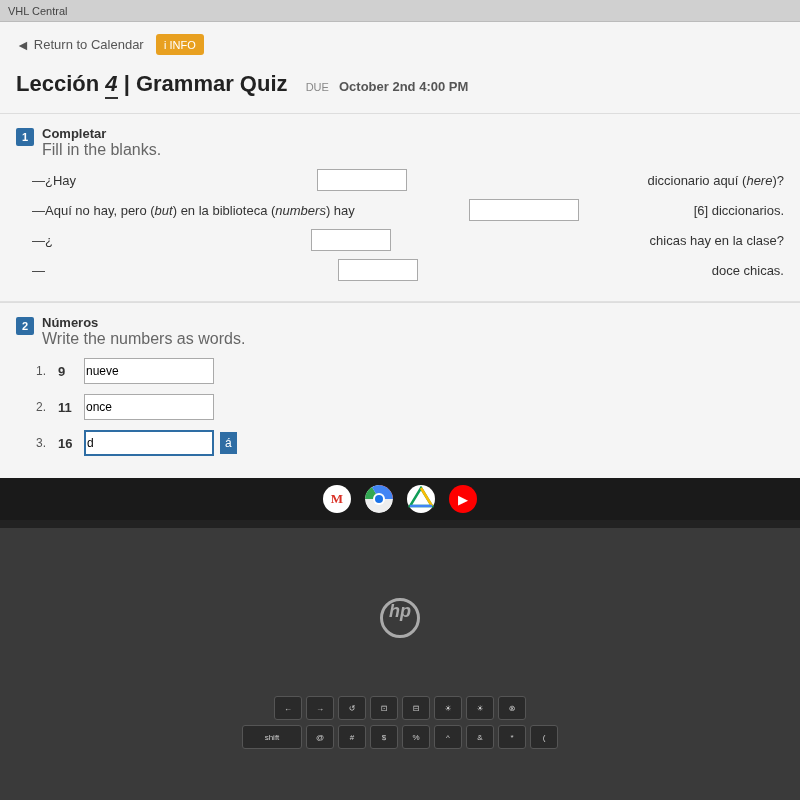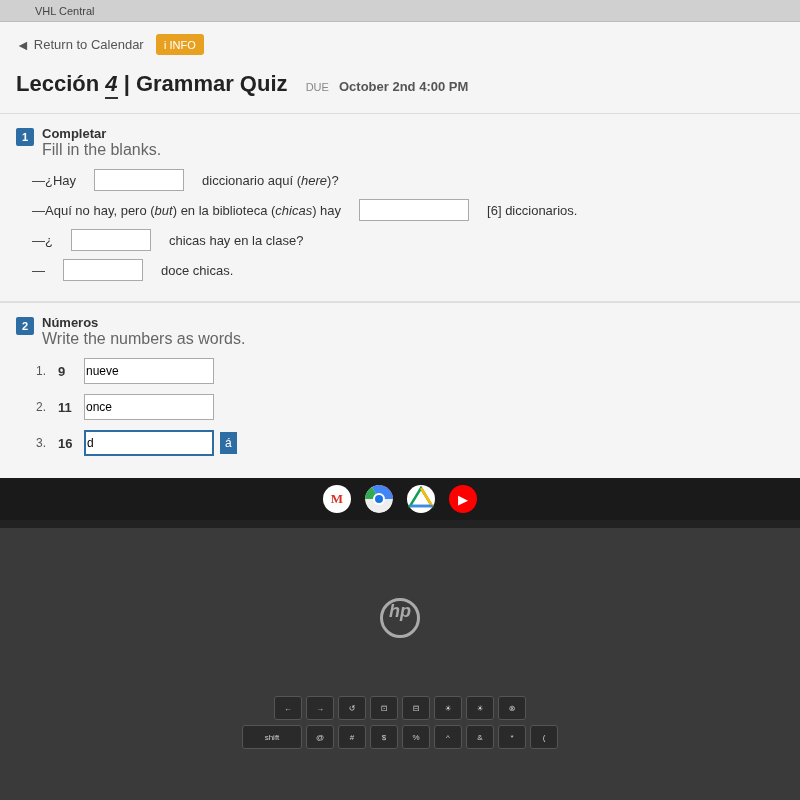--- a/index.html
+++ b/index.html
@@ -29,21 +29,20 @@
       height: 22px;
       display: flex;
       align-items: center;
       padding: 0 8px;
       border-bottom: 1px solid #bbb;
     }
 
     .browser-bar-title {
       font-size: 11px;
       color: #444;
-      margin-left: 27px;
     }
 
     
     .content-area {
       background: #f5f5f5;
       padding: 0;
       height: calc(520px - 22px);
       overflow: hidden;
       position: relative;
     }
@@ -156,20 +155,21 @@
     }
 
     .fill-line {
       display: flex;
       align-items: center;
       flex-wrap: wrap;
       margin-bottom: 8px;
       font-size: 13px;
       color: #333;
       gap: 18px;
+      justify-content: space-between;
     }
 
     .blank-input {
       border: 1px solid #aaa;
       background: white;
       height: 22px;
       width: 90px;
       font-size: 12px;
       padding: 0 3px;
       outline: none;
@@ -384,21 +384,21 @@
 
       <div class="fill-blanks">
 
         <div class="fill-line">
           <span>—¿Hay</span>
           <input class="blank-input" type="text" value="" style="">
           <span>diccionario aquí (<em>here</em>)?</span>
         </div>
 
         <div class="fill-line">
-          <span>—Aquí no hay, pero (<em>but</em>) en la biblioteca (<em>chicas</em>) hay</span>
+          <span>—Aquí no hay, pero (<em>but</em>) en la biblioteca (<em>numbers</em>) hay</span>
           <input class="blank-input wide" type="text" value="" style="">
           <span>[6] diccionarios.</span>
         </div>
 
         <div class="fill-line">
           <span>—¿</span>
           <input class="blank-input narrow" type="text" value="" style="">
           <span>chicas hay en la clase?</span>
         </div>
 

